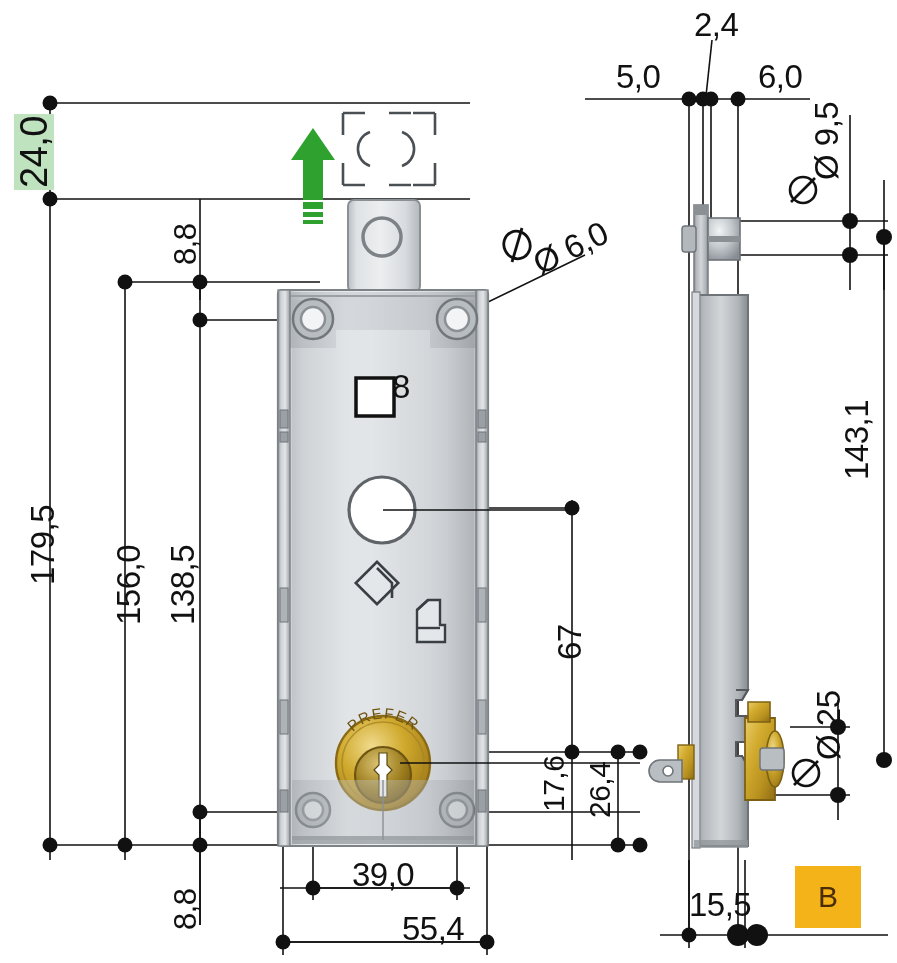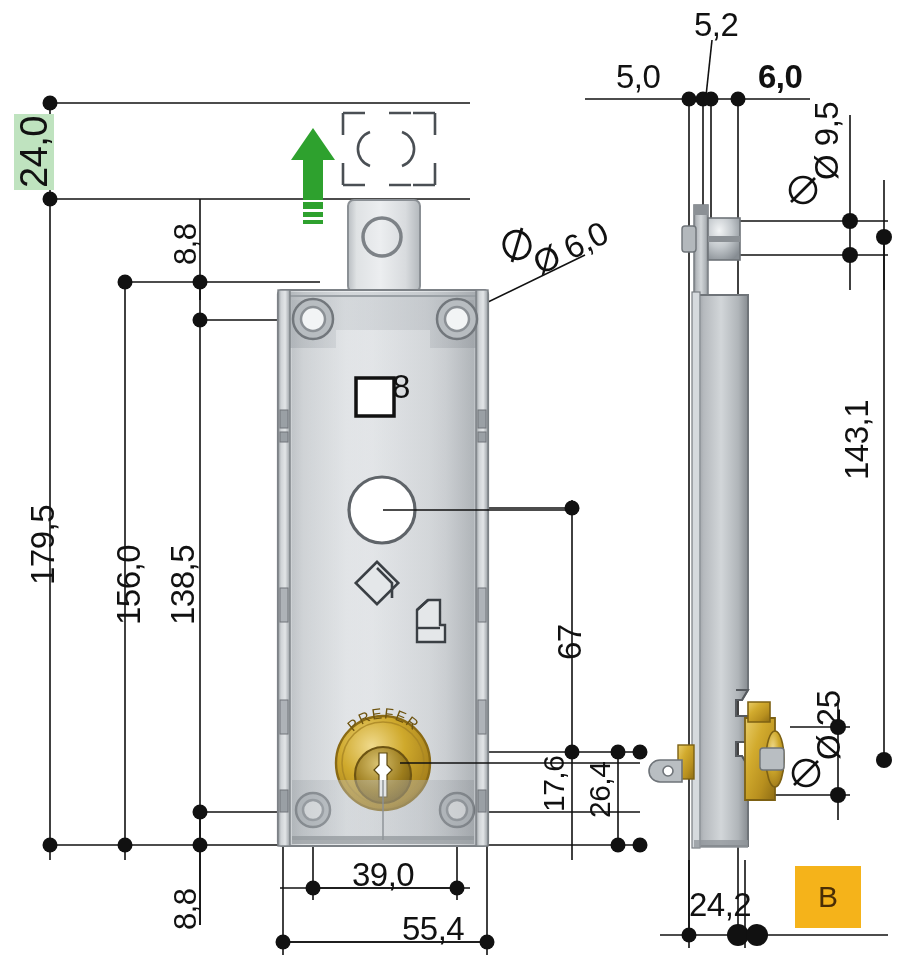--- a/index.html
+++ b/index.html
@@ -390,29 +390,29 @@
   <div class="dim rot90" style="left:553px;top:660px;font-size:33px;">67</div>
 
   <div class="dim rot90" style="left:539px;top:812px;font-size:30px;">17,6</div>
 
   <div class="dim rot90" style="left:585px;top:818px;font-size:30px;">26,4</div>
 
   <div class="dim rotdiag" style="left:528px;top:250px;font-size:33px;"><span>Ø 6,0</span></div>
 
   <div class="dim" style="left:392px;top:370px;font-size:33px;">8</div>
 
-  <div class="dim" style="left:694px;top:8px;font-size:33px;">5,2</div>
+  <div class="dim" style="left:694px;top:8px;font-size:33px;">2,4</div>
 
   <div class="dim" style="left:584px;top:60px;font-size:33px;margin-left:32px;">5,0</div>
 
-  <div class="dim" style="left:758px;top:60px;font-size:33px;font-weight:bold;">6,0</div>
+  <div class="dim" style="left:758px;top:60px;font-size:33px;">6,0</div>
 
   <div class="dim rot90" style="left:810px;top:180px;font-size:33px;"><span>Ø 9,5</span></div>
 
   <div class="dim rot90" style="left:840px;top:480px;font-size:33px;">143,1</div>
 
   <div class="dim rot90" style="left:812px;top:760px;font-size:33px;"><span>Ø 25</span></div>
 
-  <div class="dim" style="left:689px;top:888px;font-size:33px;">24,2</div>
+  <div class="dim" style="left:689px;top:888px;font-size:33px;">15,5</div>
 
   <div class="badge" style="left:795px;top:866px;width:66px;height:62px;font-size:30px;">B</div>
 
 </div>
 
 </body></html>

